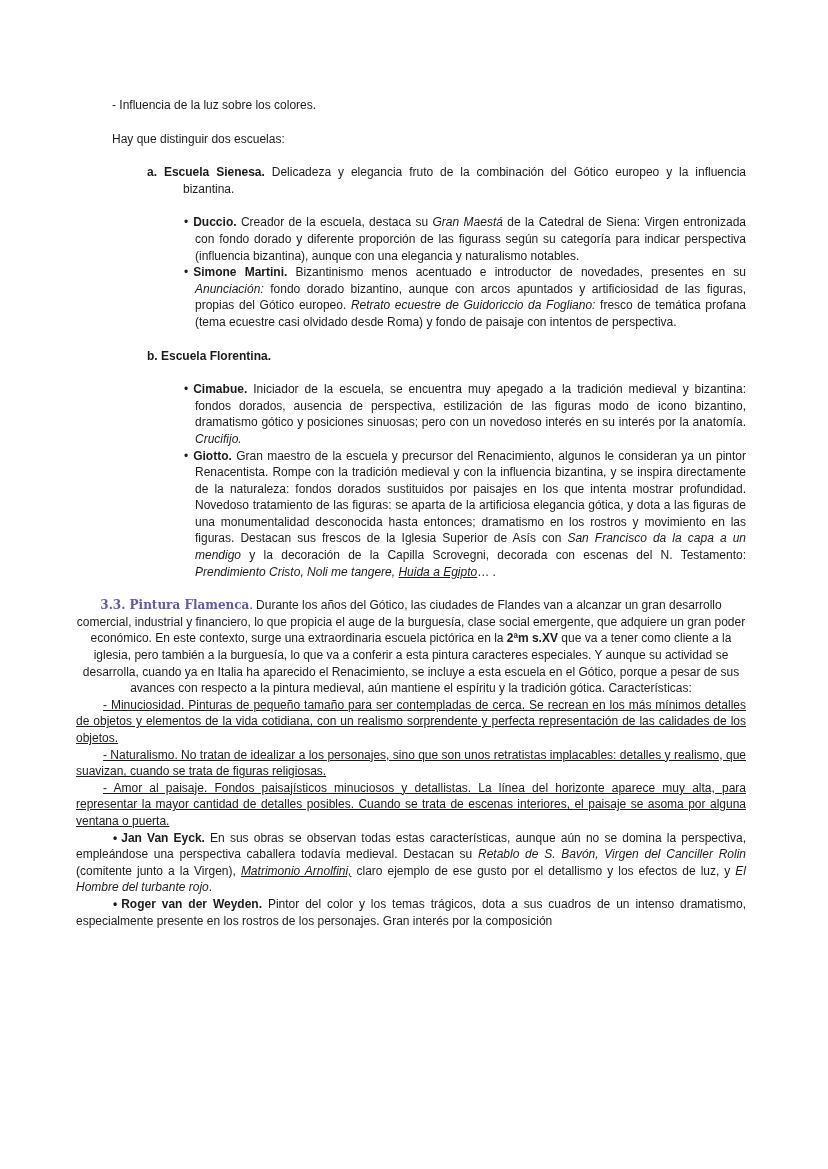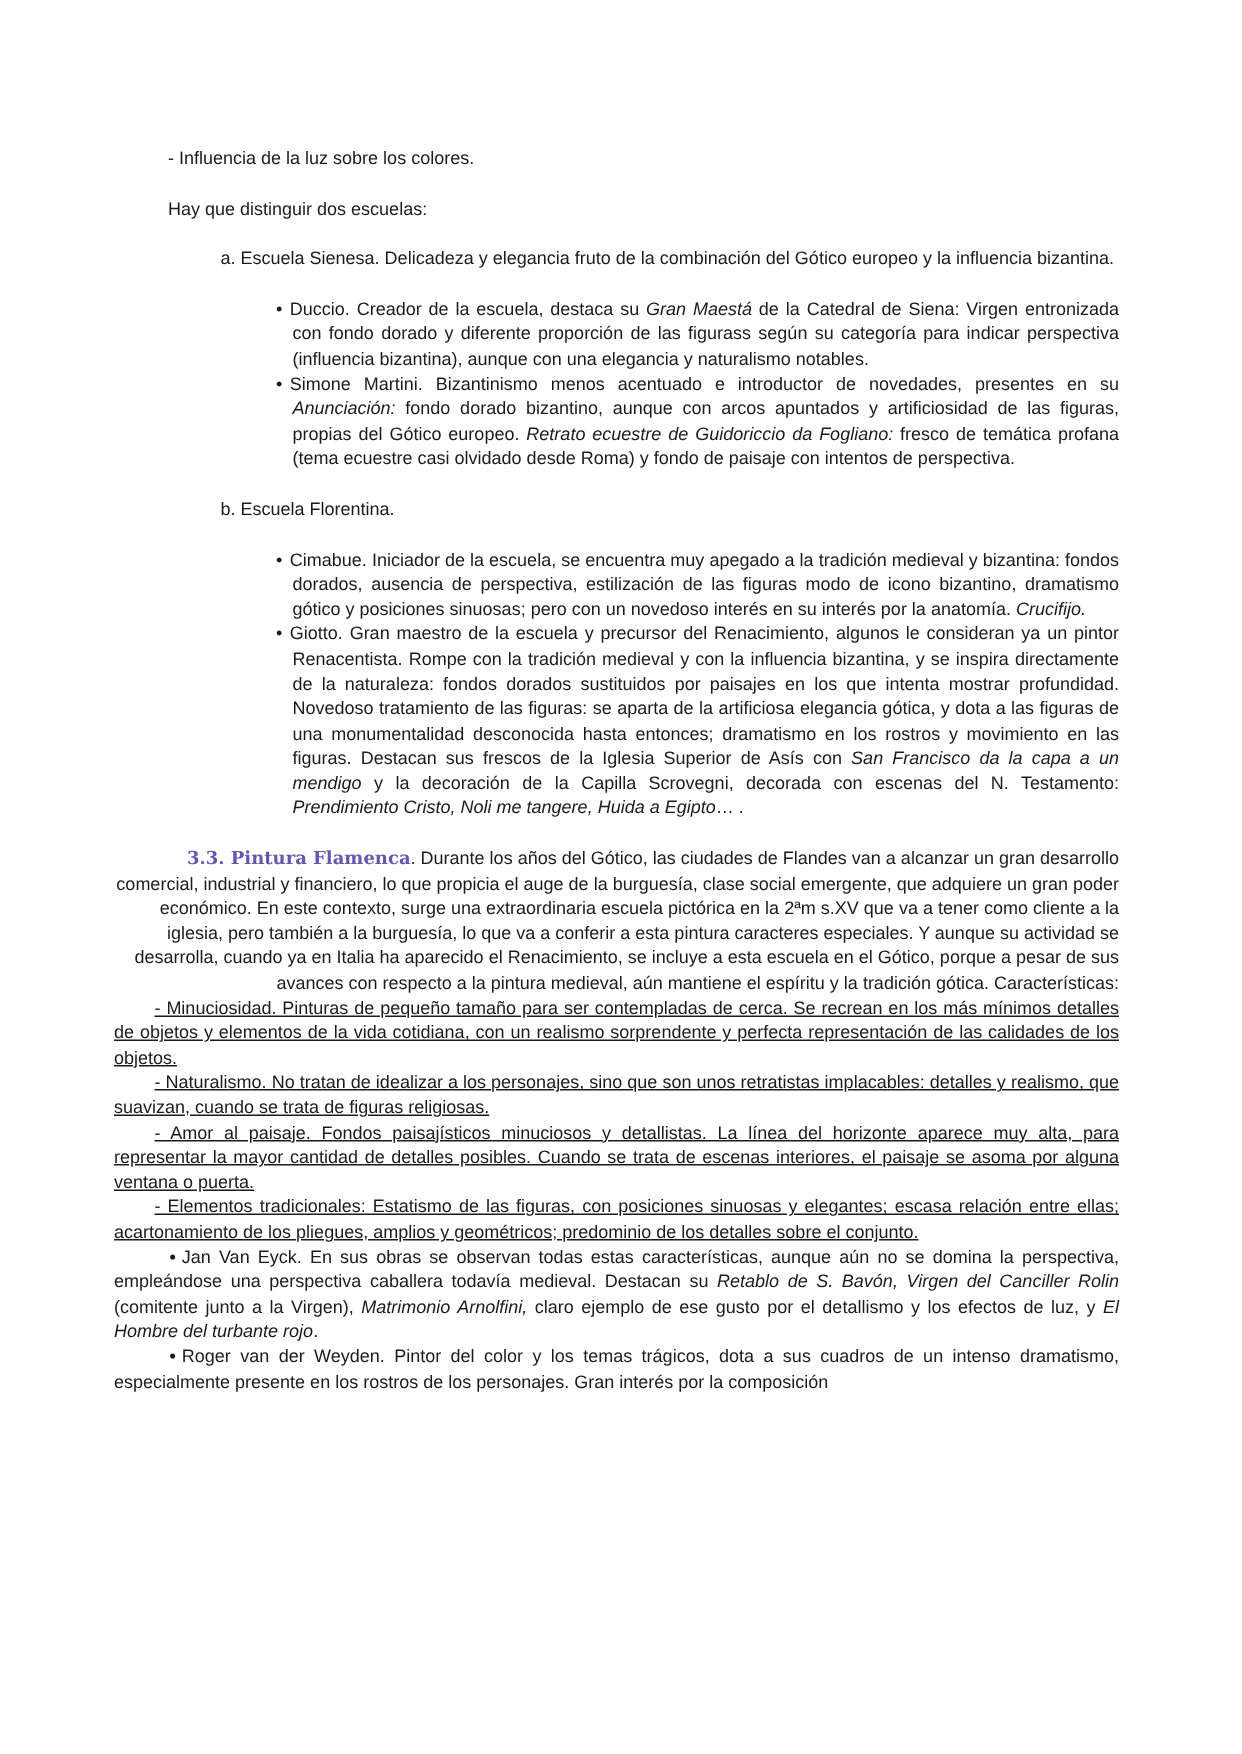--- a/index.html
+++ b/index.html
@@ -28,30 +28,30 @@
     text-align: justify;
   }
   
   .bullet {
     margin-left: 108px;
     padding-left: 11px;
     text-indent: -11px;
     text-align: justify;
   }
   
-  .sec { text-align: right; }
+  .sec { text-align: center; }
   
   .char { text-indent: 27px; text-align: justify; text-decoration: underline; }
   
   .bullet2 { text-indent: 37px; text-align: justify; }
   .marker { padding-right: 5px; }
   .bullet2 .marker { padding-right: 4px; font-weight: bold; }
-  .b { font-weight: normal; }
+  .b { font-weight: bold; }
   .i { font-style: italic; }
-  .u { }
+  .u { text-decoration: underline; }
   .sec-title {
     font-family: "DejaVu Serif", serif;
     font-weight: bold;
     color: var(--heading-color, #6457ad);
   }
 </style>
 </head>
 <body>
 
 <div class="page">
@@ -74,19 +74,18 @@
 
   <p class="sec"><span class="sec-title">3.3. Pintura Flamenca</span><span>. Durante los años del Gótico, las ciudades de Flandes van a alcanzar un gran desarrollo comercial, industrial y financiero, lo que propicia el auge de la burguesía, clase social emergente, que adquiere un gran poder económico. En este contexto, surge una extraordinaria escuela pictórica en la </span><span class="b">2ªm s.XV</span><span> que va a tener como cliente a la iglesia, pero también a la burguesía, lo que va a conferir a esta pintura caracteres especiales. Y aunque su actividad se desarrolla, cuando ya en Italia ha aparecido el Renacimiento, se incluye a esta escuela en el Gótico, porque a pesar de sus avances con respecto a la pintura medieval, aún mantiene el espíritu y la tradición gótica. Características:</span></p>
 
   <p class="char"><span>- Minuciosidad. Pinturas de pequeño tamaño para ser contempladas de cerca. Se recrean en los más mínimos detalles de objetos y elementos de la vida cotidiana, con un realismo sorprendente y perfecta representación de las calidades de los objetos.</span></p>
 
   <p class="char"><span>- Naturalismo. No tratan de idealizar a los personajes, sino que son unos retratistas implacables: detalles y realismo, que suavizan, cuando se trata de figuras religiosas.</span></p>
 
   <p class="char"><span>- Amor al paisaje. Fondos paisajísticos minuciosos y detallistas. La línea del horizonte aparece muy alta, para representar la mayor cantidad de detalles posibles. Cuando se trata de escenas interiores, el paisaje se asoma por alguna ventana o puerta.</span></p>
 
 
-  <p class="char"><span>- Elementos tradicionales: Estatismo de las figuras, con posiciones sinuosas y elegantes; escasa relación entre ellas; acartonamiento de los pliegues, amplios y geométricos; predominio de los detalles sobre el conjunto.</span></p>
 
   <p class="bullet2"><span class="marker">•</span><span><span class="b">Jan Van Eyck.</span><span> En sus obras se observan todas estas características, aunque aún no se domina la perspectiva, empleándose una perspectiva caballera todavía medieval. Destacan su </span><span class="i">Retablo de S. Bavón, Virgen del Canciller Rolin</span><span> (comitente junto a la Virgen), </span><span class="i u">Matrimonio Arnolfini,</span><span> claro ejemplo de ese gusto por el detallismo y los efectos de luz, y </span><span class="i">El Hombre del turbante rojo</span><span>.</span></span></p>
 
   <p class="bullet2"><span class="marker">•</span><span><span class="b">Roger van der Weyden.</span><span> Pintor del color y los temas trágicos, dota a sus cuadros de un intenso dramatismo, especialmente presente en los rostros de los personajes. Gran interés por la composición</span></span></p>
 
 </div>
 
 </body></html>

